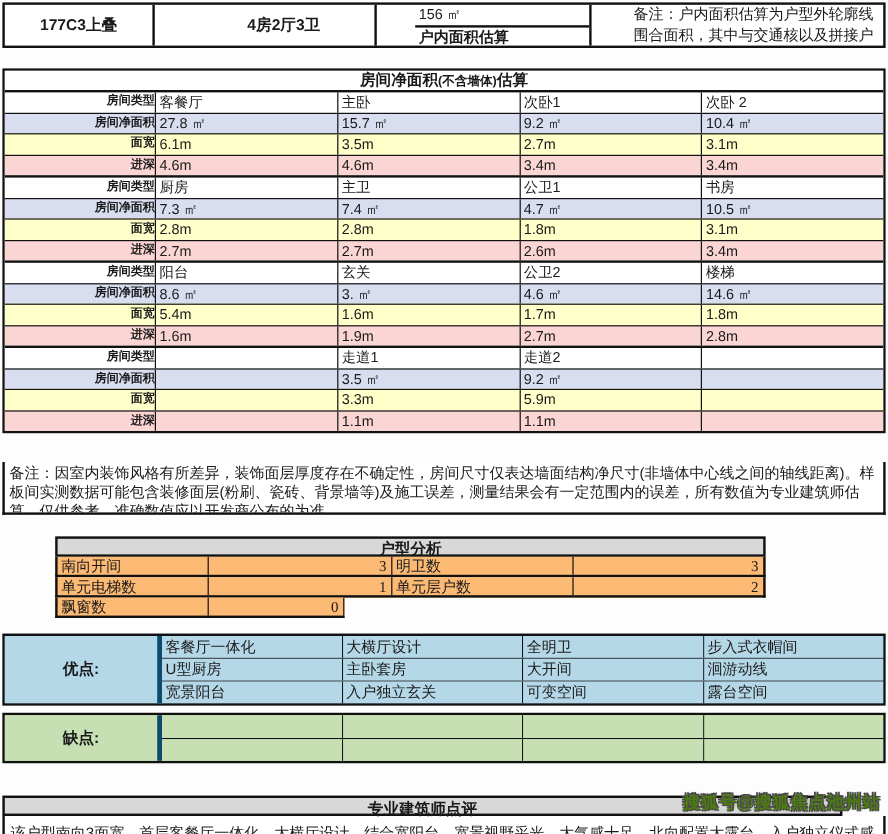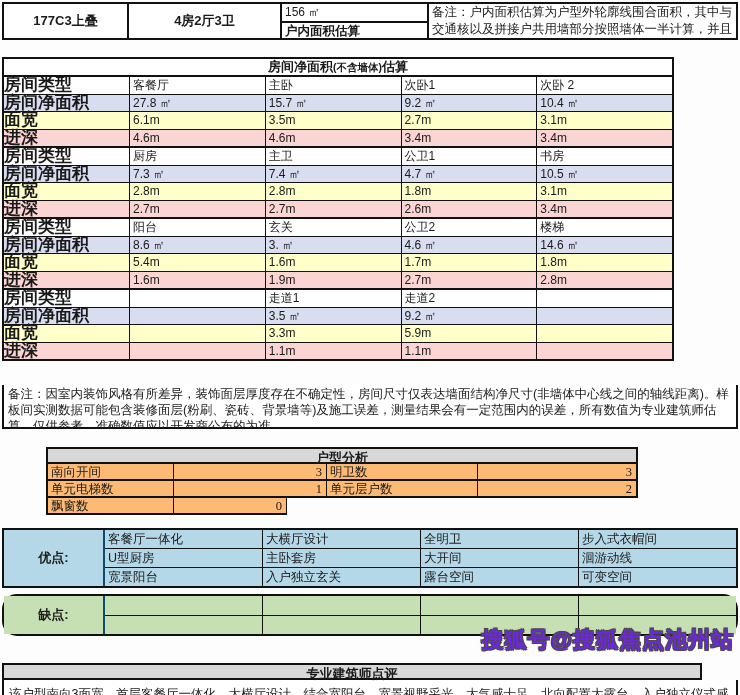--- a/index.html
+++ b/index.html
@@ -3,37 +3,37 @@
 <meta charset="utf-8">
 <style>
   html,body{margin:0;padding:0;}
   body{
     width:740px;height:695px;overflow:hidden;background:#fdfdfd;
     font-family:"Liberation Sans","DejaVu Sans",sans-serif;
     color:#1a1a1a;position:relative;
   }
   .page{padding:2px;}
   
-  .tophead{display:flex;width:736px;height:38px;border:2px solid #111;box-sizing:border-box;background:#fff;}
+  .tophead{display:flex;width:736px;height:38px;border:2px solid #111;box-sizing:border-box;background:#fff;gap:32px;}
   .th-cell{border-right:2px solid #111;box-sizing:border-box;display:flex;align-items:center;justify-content:center;font-weight:bold;font-size:13px;}
   .th-c1{width:125px;}
   .th-c2{width:153px;}
   .th-c3{width:147px;flex-direction:column;align-items:stretch;justify-content:flex-start;font-weight:normal;}
   .th-c3 .half{height:17px;line-height:17px;padding-left:3px;font-size:12px;}
   .th-c3 .half.top{border-bottom:2px solid #111;}
   .th-c3 .half.bot{font-weight:bold;font-size:12.5px;}
   .th-note{flex:1;border-right:none;font-weight:normal;font-size:12.5px;line-height:17px;
     align-items:flex-start;justify-content:flex-start;padding:0 3px;overflow:hidden;}
   
-  .roomtable{width:672px;border:2px solid #111;box-sizing:border-box;margin-top:17px;background:#fff;}
+  .roomtable{width:736px;border:2px solid #111;box-sizing:border-box;margin-top:17px;background:#fff;}
   .rtitle{height:16px;line-height:16px;text-align:center;font-weight:bold;font-size:13px;background:#fff;}
   .rtitle .small{font-size:10.5px;}
   .rrow{display:flex;height:16.5px;line-height:16.5px;font-size:12px;border-top:1px solid #111;}
   .rrow.gstart{border-top:2px solid #111;}
-  .rlab{width:126px;text-align:left;font-weight:bold;font-size:17px;border-right:1.5px solid #111;box-sizing:border-box;}
+  .rlab{width:126px;text-align:right;font-weight:bold;font-size:10px;border-right:1.5px solid #111;box-sizing:border-box;}
   .rc{flex:1;padding-left:3px;border-right:1px solid #111;box-sizing:border-box;overflow:hidden;}
   .rc:last-child{border-right:none;}
   .rrow.type{background:#ffffff;}
   .rrow.area{background:var(--area_row,#d9ddf0);}
   .rrow.width{background:var(--width_row,#ffffc9);}
   .rrow.depth{background:var(--depth_row,#fbd5d3);}
   
   .footnote{width:736px;box-sizing:border-box;border:2px solid #111;border-top:none;height:44px;
     overflow:hidden;padding:1px 4px;font-size:12.5px;line-height:16px;background:#fff;margin-top:24px;}
   
@@ -42,40 +42,40 @@
     background:var(--header_gray,#d8d8d8);border:2px solid #111;box-sizing:border-box;}
   .arow{display:flex;height:17px;line-height:17px;border:2px solid #111;border-top:none;box-sizing:border-box;background:#fdba74;font-family:Liberation Serif, serif;}
   .arow.short{width:241px;border-right:1.5px solid #111;}
   .al{width:126px;padding-left:3px;border-right:1px solid #111;box-sizing:border-box;}
   .av{width:153px;text-align:right;padding-right:4px;border-right:1px solid #111;box-sizing:border-box;}
   .arow.short .av{border-right:none;flex:1;}
   .al2{width:151px;padding-left:3px;border-right:1px solid #111;box-sizing:border-box;}
   .av2{flex:1;text-align:right;padding-right:4px;}
   
   .pctable{display:flex;width:736px;border:2px solid #111;box-sizing:border-box;}
-  .pclab{width:101px;border-right:2px solid #0c4a6e;display:flex;align-items:center;justify-content:center;
+  .pclab{width:131px;border-right:4px solid #0c4a6e;display:flex;align-items:center;justify-content:center;
     font-weight:bold;font-size:13px;box-sizing:border-box;}
   .pcbody{flex:1;display:flex;flex-direction:column;}
   .pcrow{display:flex;height:18px;line-height:18px;border-bottom:1px solid #111;}
   .pcrow:last-child{border-bottom:none;}
   .pcc{flex:1;padding-left:3px;font-size:12.5px;border-right:1px solid #111;box-sizing:border-box;overflow:hidden;}
   .pcc:last-child{border-right:none;}
   .pros{margin-top:13px;}
   .pros, .pros .pclab, .pros .pcc{background:var(--pros_blue,#b5d8e8);}
-  .cons{margin-top:6px;border-radius:15px;}
+  .cons{margin-top:6px;}
   .cons .pcrow{height:18.5px;line-height:18.5px;}
   .cons, .cons .pclab, .cons .pcc{background:var(--cons_green,#c6e0b4);}
   
   .reviewhead{width:700px;margin-top:27px;height:17px;line-height:17px;text-align:center;font-weight:bold;
     font-size:13px;background:var(--header_gray,#d8d8d8);border:2px solid #111;box-sizing:border-box;}
   .reviewbox{width:736px;height:74px;border:2px solid #111;border-top:none;box-sizing:border-box;
     padding:6px 5px 0 5px;font-size:12.5px;line-height:17.5px;background:#fff;overflow:hidden;}
   
-  .watermark{position:absolute;right:6px;top:625px;font-size:22px;font-weight:bold;letter-spacing:1px;
-    color:#6d28d9;
+  .watermark{position:absolute;right:6px;top:660px;font-size:14px;font-weight:bold;letter-spacing:1px;
+    color:#4d7c0f;
     text-shadow:-1px -1px 0 #4a4a4a,1px -1px 0 #4a4a4a,-1px 1px 0 #4a4a4a,1px 1px 0 #4a4a4a,0 0 2px #4a4a4a;
   }
 </style>
 </head>
 <body>
 
 <div class="page">
 
   <div class="tophead">
     <div class="th-cell th-c1">177C3上叠</div>
@@ -242,22 +242,22 @@
       </div>
       <div class="pcrow">
         <div class="pcc">U型厨房</div>
         <div class="pcc">主卧套房</div>
         <div class="pcc">大开间</div>
         <div class="pcc">洄游动线</div>
       </div>
       <div class="pcrow">
         <div class="pcc">宽景阳台</div>
         <div class="pcc">入户独立玄关</div>
+        <div class="pcc">可变空间</div>
         <div class="pcc">露台空间</div>
-        <div class="pcc">可变空间</div>
       </div>
     </div>
   </div>
 
   <div class="pctable cons">
     <div class="pclab">缺点:</div>
     <div class="pcbody">
       <div class="pcrow">
         <div class="pcc"></div>
         <div class="pcc"></div>

